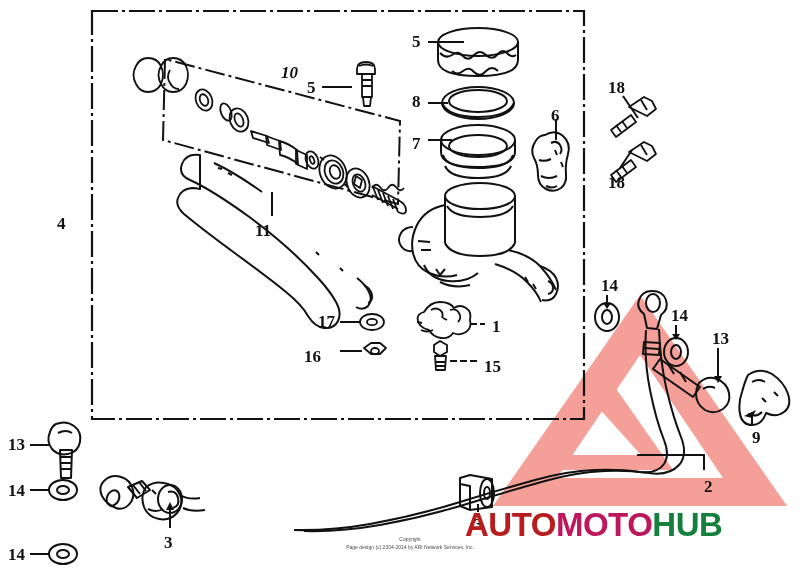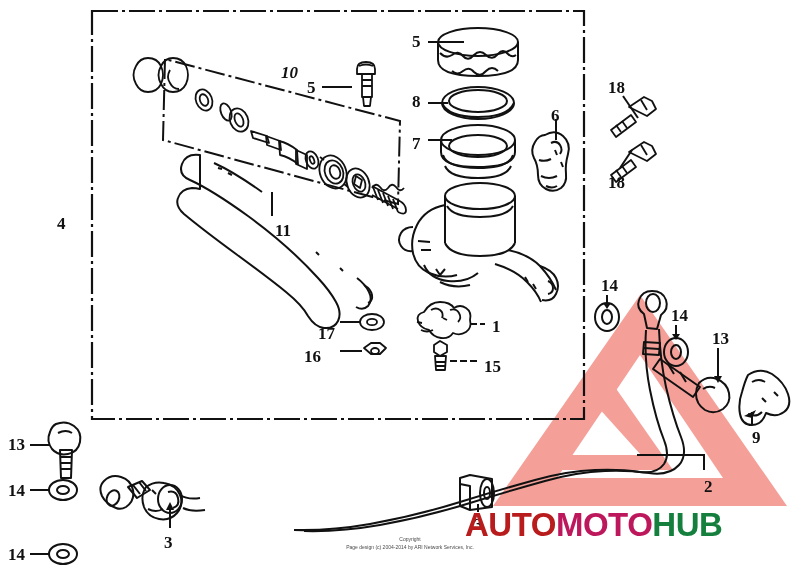--- a/index.html
+++ b/index.html
@@ -355,22 +355,22 @@
 
   <div class="callout" style="left:57px;  top:215px;">4</div>
   <div class="callout" style="left:281px; top:64px;font-style:italic;">10</div>
   <div class="callout" style="left:307px; top:79px;">5</div>
   <div class="callout" style="left:412px; top:33px;">5</div>
   <div class="callout" style="left:412px; top:93px;">8</div>
   <div class="callout" style="left:412px; top:135px;">7</div>
   <div class="callout" style="left:551px; top:107px;">6</div>
   <div class="callout" style="left:608px; top:79px;">18</div>
   <div class="callout" style="left:608px; top:174px;">18</div>
-  <div class="callout" style="left:275px; top:222px;text-align:right;">11</div>
-  <div class="callout" style="left:318px; top:313px;margin-top:12px;">17</div>
+  <div class="callout" style="left:255px; top:222px;text-align:right;">11</div>
+  <div class="callout" style="left:318px; top:313px;">17</div>
   <div class="callout" style="left:304px; top:348px;">16</div>
   <div class="callout" style="left:492px; top:318px;">1</div>
   <div class="callout" style="left:484px; top:358px;">15</div>
   <div class="callout" style="left:601px; top:277px;">14</div>
   <div class="callout" style="left:671px; top:307px;">14</div>
   <div class="callout" style="left:712px; top:330px;">13</div>
   <div class="callout" style="left:752px; top:429px;">9</div>
   <div class="callout" style="left:704px; top:478px;">2</div>
   <div class="callout" style="left:8px;   top:436px;">13</div>
   <div class="callout" style="left:8px;   top:482px;">14</div>

